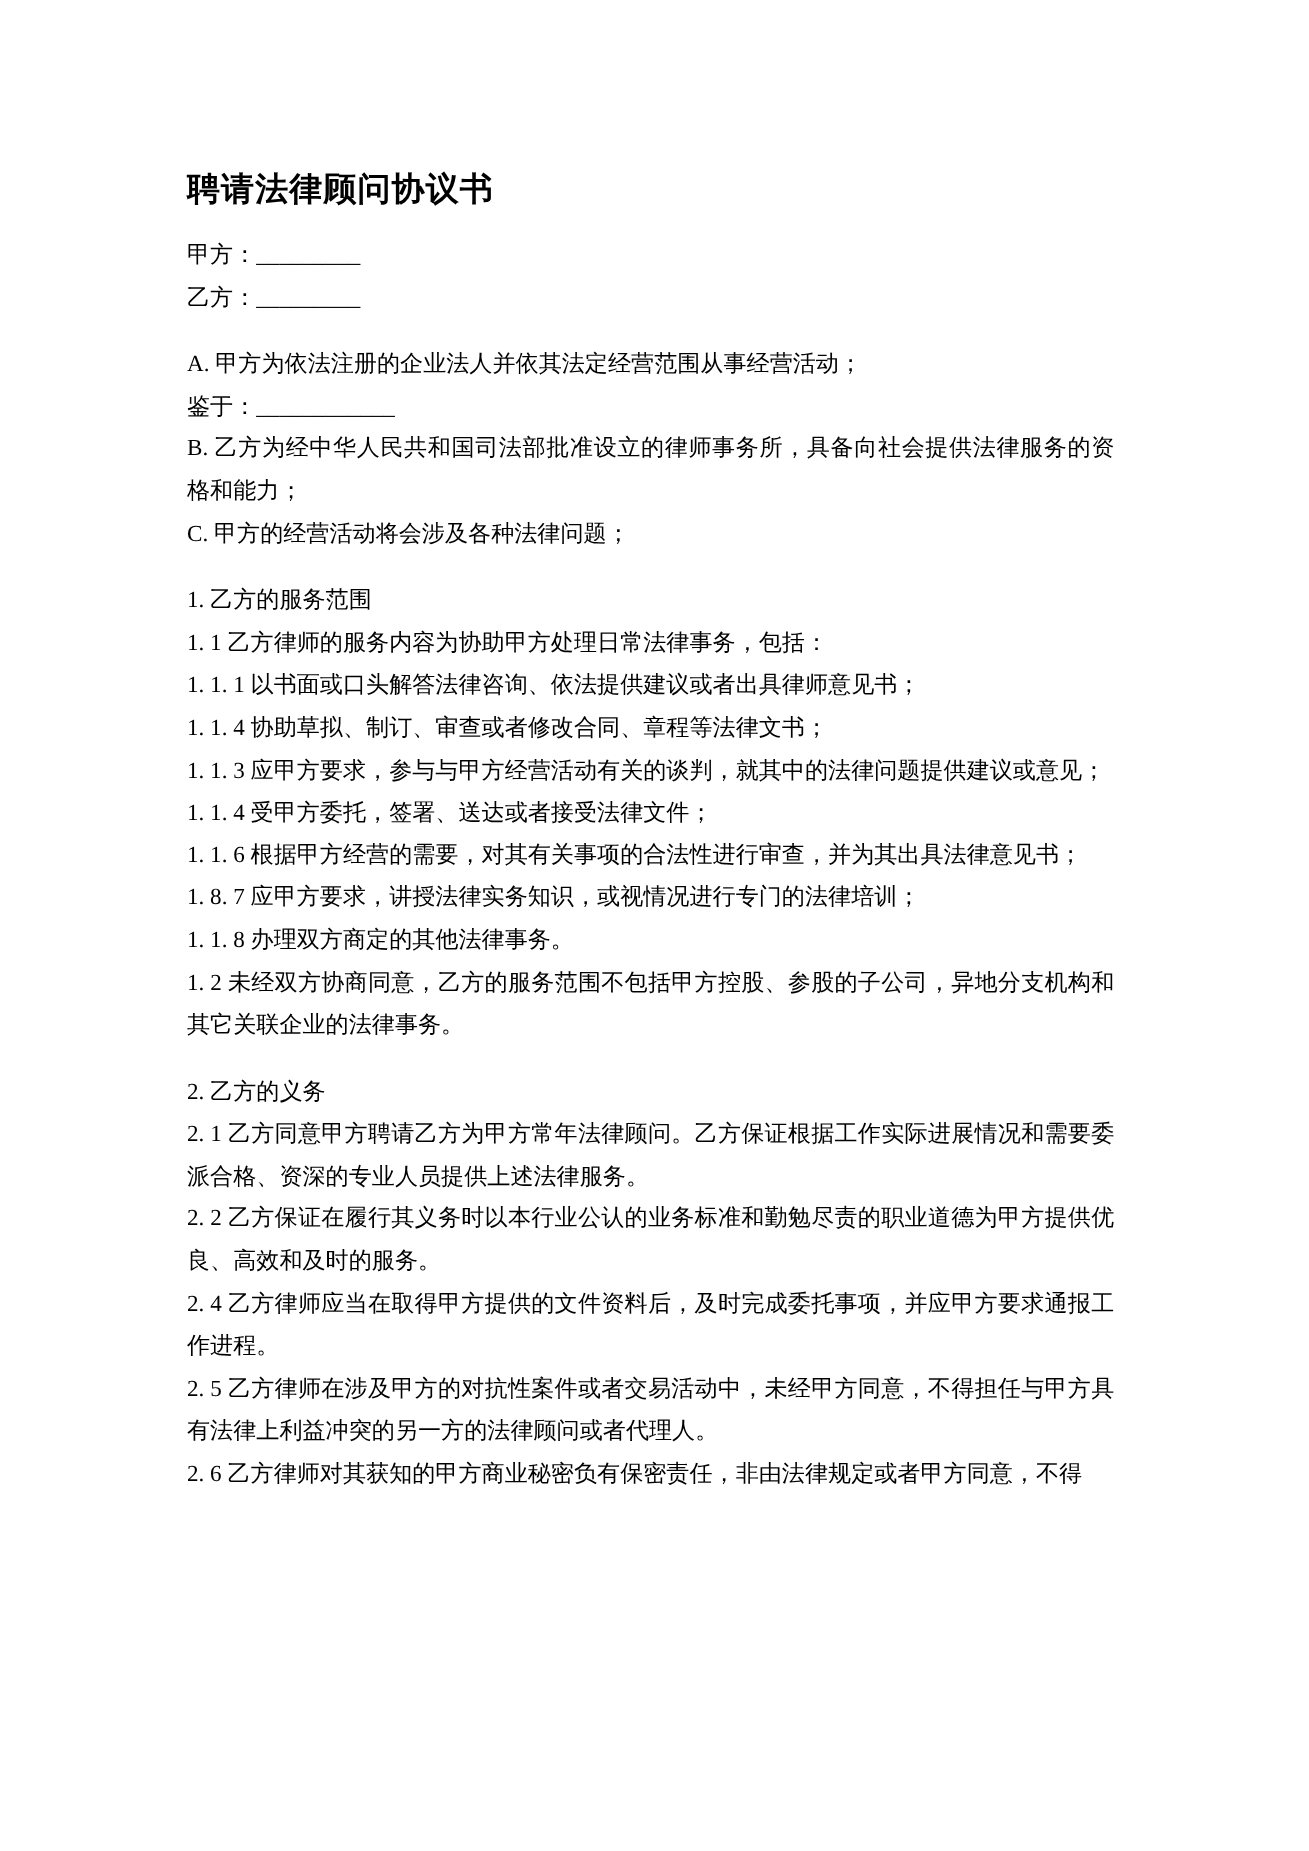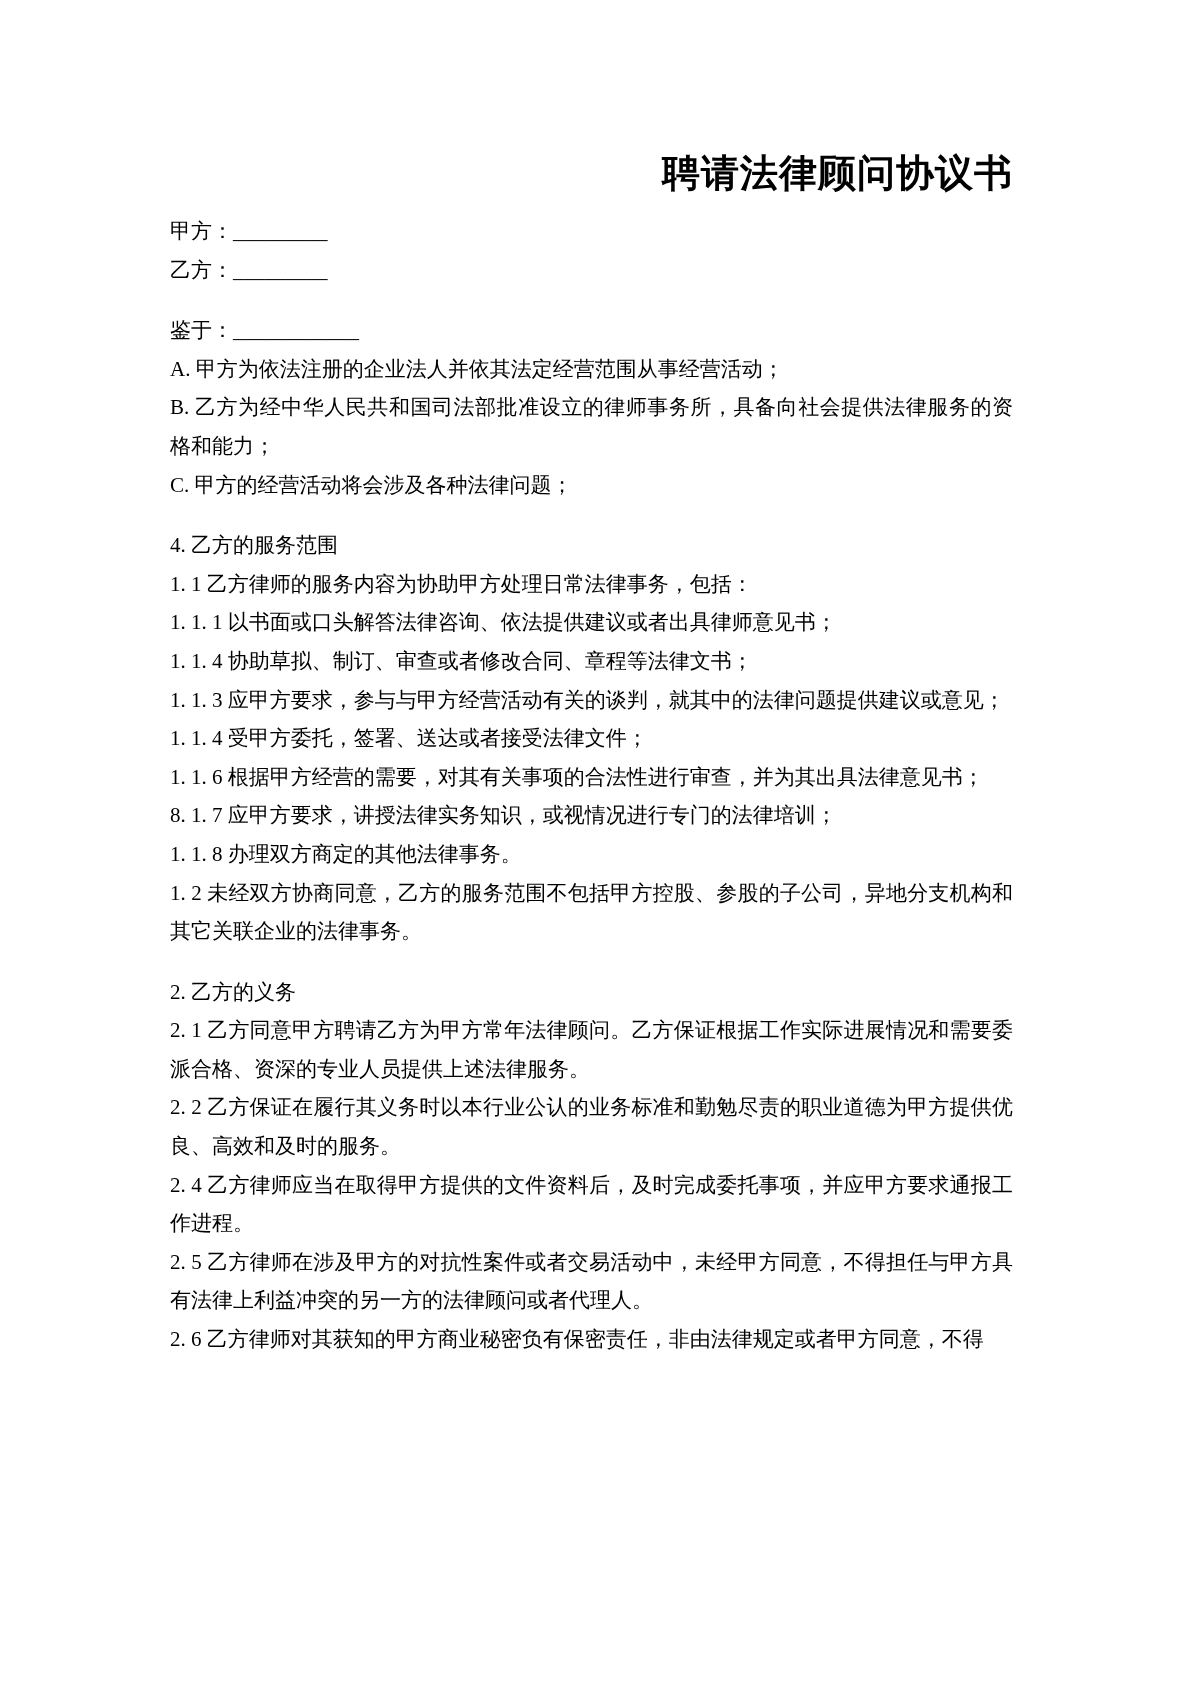--- a/index.html
+++ b/index.html
@@ -17,23 +17,23 @@
     font-family: "Liberation Serif", "DejaVu Serif", serif;
   }
   .content {
     position: absolute;
     left: 170px;
     top: 146px;
     width: 843px;
   }
   .doc-title {
     margin: 0 0 12px 0;
-    font-size: 38px;
+    font-size: 30px;
     font-weight: 700;
-    text-align: right;
+    text-align: left;
     line-height: 54px;
     letter-spacing: 1px;
   }
   p.line {
     margin: 0;
     font-size: 21px;
     line-height: 38.6px;
     text-align: justify;
     text-justify: inter-ideograph;
   }
@@ -53,36 +53,36 @@
   <div class="content">
 
     <h1 class="doc-title">聘请法律顾问协议书</h1>
 
     <p class="line"><span>甲方：</span><span class="blank">_________</span></p>
 
     <p class="line"><span>乙方：</span><span class="blank">_________</span></p>
 
     <div class="spacer"></div>
 
+    <p class="line">A. 甲方为依法注册的企业法人并依其法定经营范围从事经营活动；</p>
+
     <p class="line"><span>鉴于：</span><span class="blank">____________</span></p>
-
-    <p class="line">A. 甲方为依法注册的企业法人并依其法定经营范围从事经营活动；</p>
     <p class="line">B. 乙方为经中华人民共和国司法部批准设立的律师事务所，具备向社会提供法律服务的资格和能力；</p>
     <p class="line">C. 甲方的经营活动将会涉及各种法律问题；</p>
 
     <div class="spacer"></div>
 
-    <p class="line">4. 乙方的服务范围</p>
+    <p class="line">1. 乙方的服务范围</p>
     <p class="line">1. 1 乙方律师的服务内容为协助甲方处理日常法律事务，包括：</p>
     <p class="line">1. 1. 1 以书面或口头解答法律咨询、依法提供建议或者出具律师意见书；</p>
     <p class="line">1. 1. 4 协助草拟、制订、审查或者修改合同、章程等法律文书；</p>
     <p class="line">1. 1. 3 应甲方要求，参与与甲方经营活动有关的谈判，就其中的法律问题提供建议或意见；</p>
     <p class="line">1. 1. 4 受甲方委托，签署、送达或者接受法律文件；</p>
     <p class="line">1. 1. 6 根据甲方经营的需要，对其有关事项的合法性进行审查，并为其出具法律意见书；</p>
-    <p class="line">8. 1. 7 应甲方要求，讲授法律实务知识，或视情况进行专门的法律培训；</p>
+    <p class="line">1. 8. 7 应甲方要求，讲授法律实务知识，或视情况进行专门的法律培训；</p>
     <p class="line">1. 1. 8 办理双方商定的其他法律事务。</p>
     <p class="line">1. 2 未经双方协商同意，乙方的服务范围不包括甲方控股、参股的子公司，异地分支机构和其它关联企业的法律事务。</p>
 
     <div class="spacer"></div>
 
     <p class="line">2. 乙方的义务</p>
     <p class="line">2. 1 乙方同意甲方聘请乙方为甲方常年法律顾问。乙方保证根据工作实际进展情况和需要委派合格、资深的专业人员提供上述法律服务。</p>
     <p class="line">2. 2 乙方保证在履行其义务时以本行业公认的业务标准和勤勉尽责的职业道德为甲方提供优良、高效和及时的服务。</p>
     <p class="line">2. 4 乙方律师应当在取得甲方提供的文件资料后，及时完成委托事项，并应甲方要求通报工作进程。</p>
     <p class="line">2. 5 乙方律师在涉及甲方的对抗性案件或者交易活动中，未经甲方同意，不得担任与甲方具有法律上利益冲突的另一方的法律顾问或者代理人。</p>

